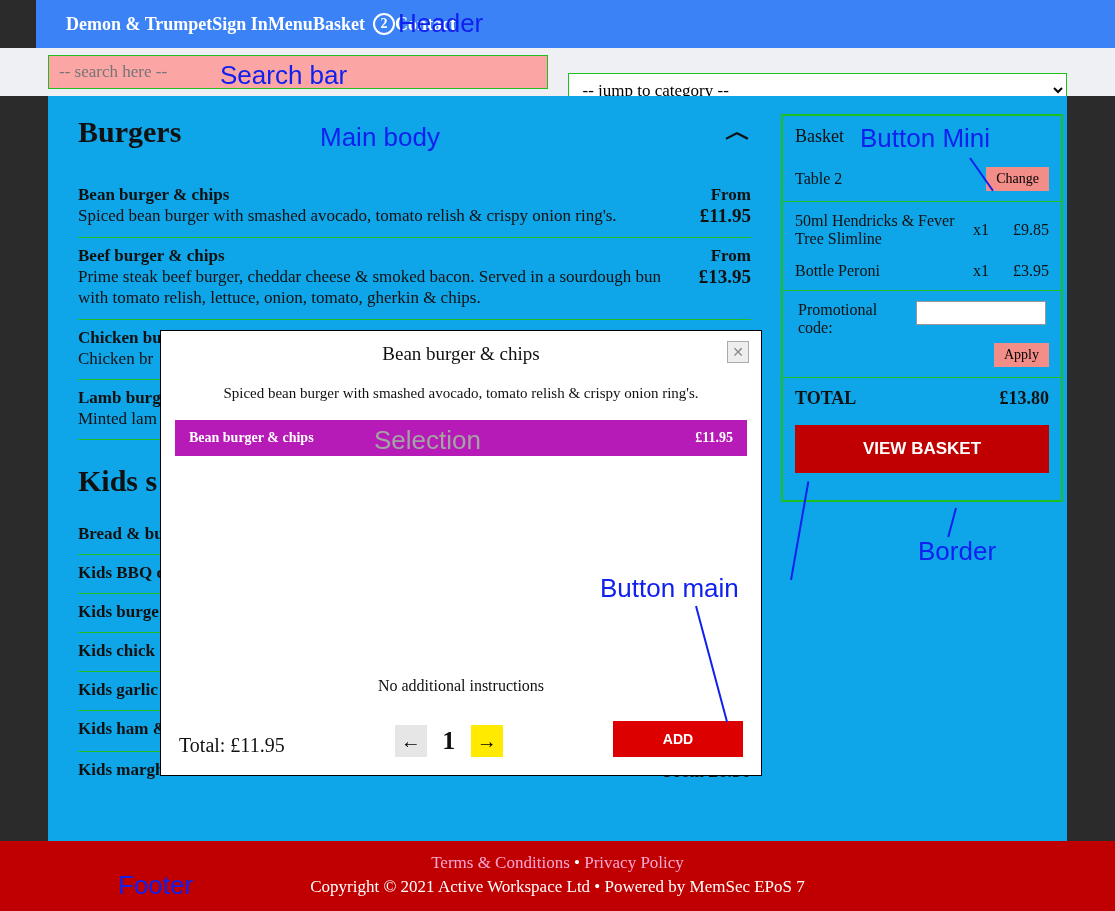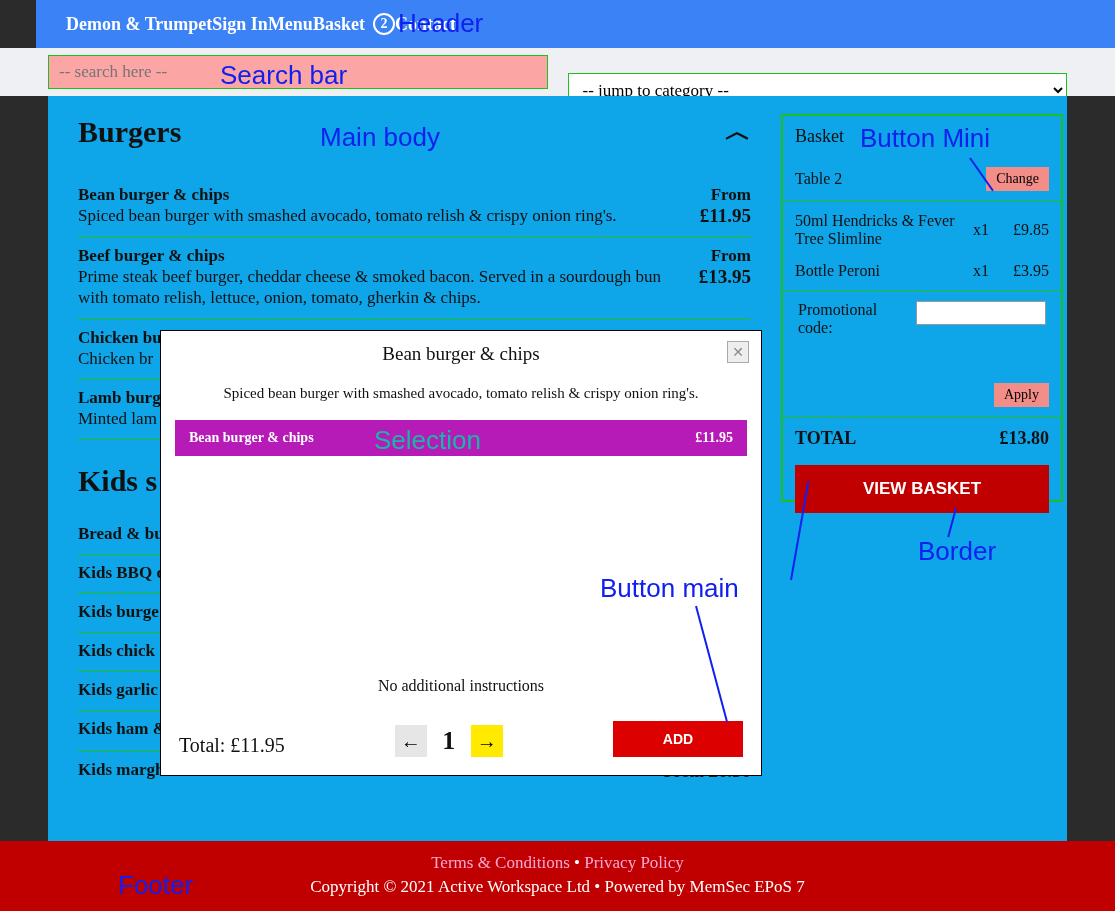--- a/index.html
+++ b/index.html
@@ -114,21 +114,21 @@
     font-size: 14px;
     cursor: pointer;
   }
   .bp-item { display:flex; justify-content:space-between; align-items:center; font-size: 16px; }
   .bp-item .name { flex:1; }
   .bp-item .qty { width: 34px; text-align:right; }
   .bp-item .price { width: 60px; text-align:right; }
   .bp-promo-row { display:flex; flex-direction:column; gap:6px; }
   .bp-promo-top { display:flex; justify-content:center; align-items:flex-start; gap:8px; }
   .promo-input { width: 130px; height: 24px; border:1px solid #999; }
-  .bp-promo-bottom { text-align:right;margin-top:40px; }
+  .bp-promo-bottom { text-align:right; }
   .bp-total { display:flex; justify-content:space-between; font-weight:bold; font-size:18px; padding: 10px 12px; }
   .bp-view-btn {
     display:block;
     width: calc(100% - 24px);
     margin: 6px 12px 12px 12px;
     background: #c00000;
     color:#fff;
     font-weight:bold;
     font-size:17px;
     text-align:center;
@@ -390,21 +390,21 @@
   <div>
     <a>Terms &amp; Conditions</a><span> • </span><a>Privacy Policy</a>
   </div>
   <div>Copyright © 2021 Active Workspace Ltd • Powered by MemSec EPoS 7</div>
 </div>
 
 <div class="annot" style="left:398px; top:8px;">Header</div>
 <div class="annot" style="left:220px; top:60px;">Search bar</div>
 <div class="annot" style="left:320px; top:122px;">Main body</div>
 <div class="annot" style="left:860px; top:123px;">Button Mini</div>
-<div class="annot" style="left:374px; top:425px; color:#14b8a6;">Selection</div>
+<div class="annot" style="left:374px; top:425px; color:#a3a3a3;">Selection</div>
 <div class="annot" style="left:600px; top:573px;">Button main</div>
 <div class="annot" style="left:918px; top:536px;">Border</div>
 <div class="annot" style="left:118px; top:870px;">Footer</div>
 
 <div class="annot-line" style="left:970px; top:157px; width:40px; height:2px; transform:rotate(55deg); transform-origin:left center;"></div>
 
 <div class="annot-line" style="left:695px; top:606px; width:2px; height:120px; transform:rotate(-15deg); transform-origin:top center;"></div>
 
 <div class="annot-line" style="left:790px; top:480px; width:2px; height:100px; transform:rotate(10deg); transform-origin:bottom center;"></div>
 

